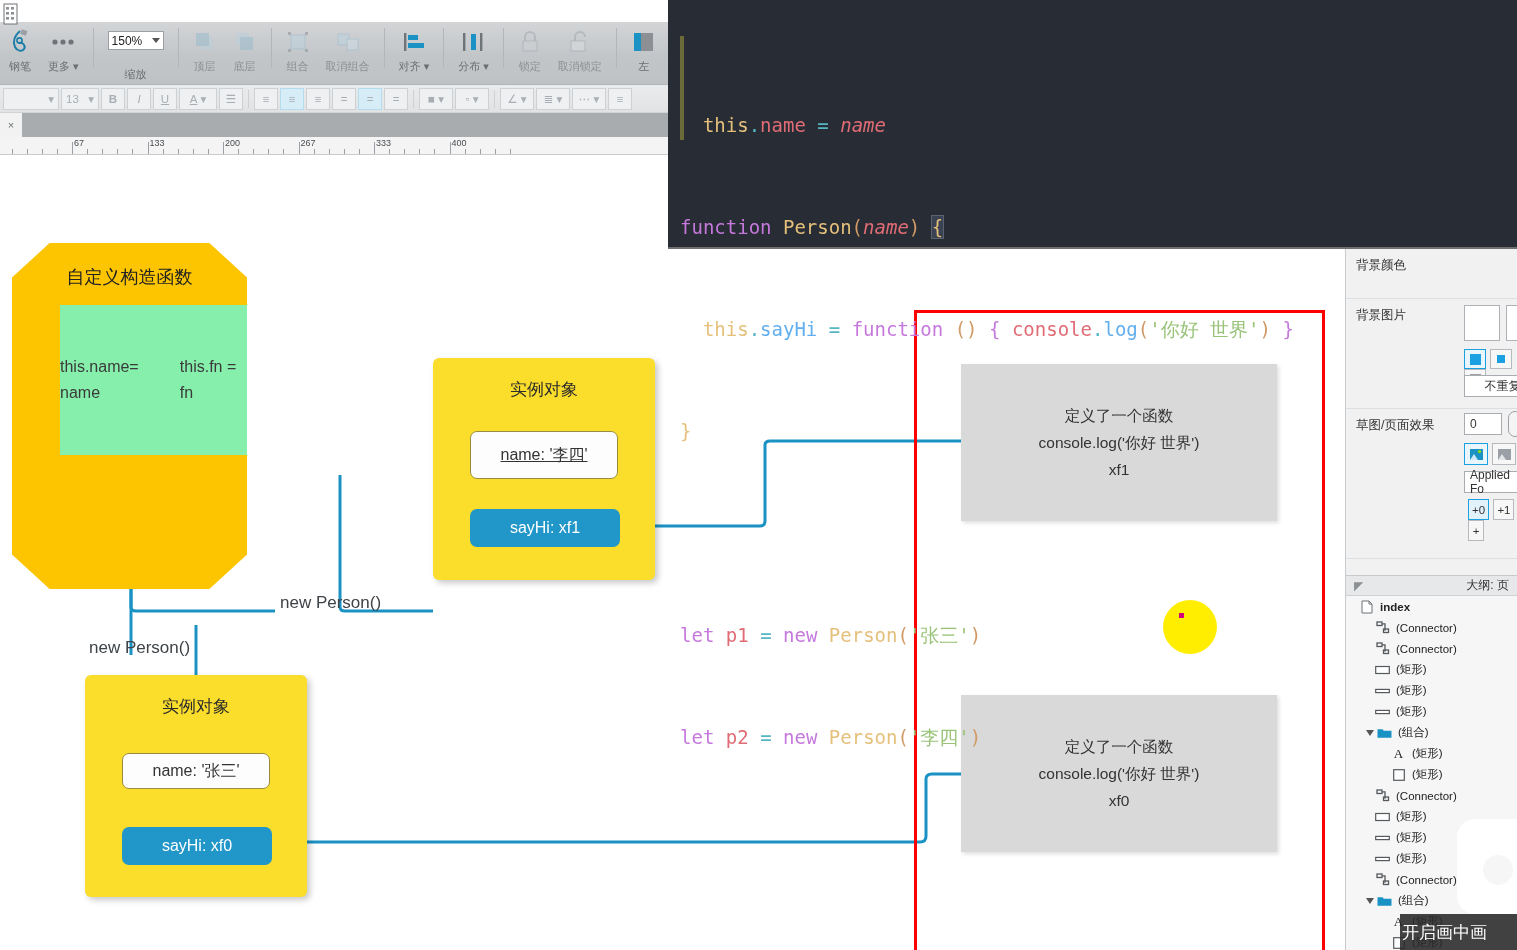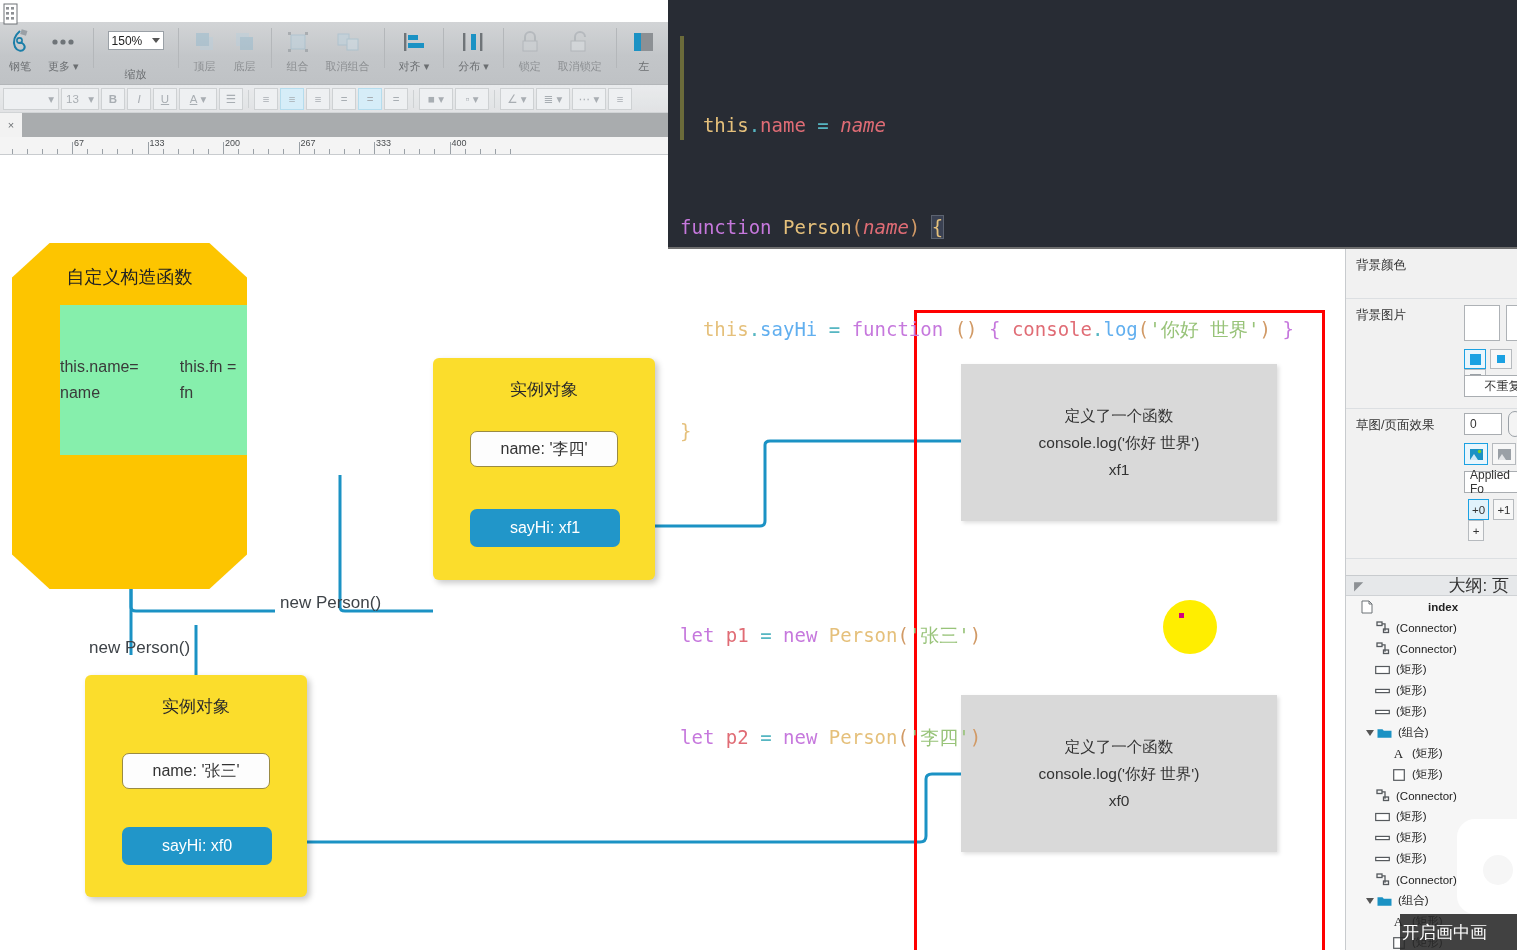--- a/index.html
+++ b/index.html
@@ -128,21 +128,21 @@
     border-radius:7px 7px 7px 7px; }
   .seg { height:21px; border:1px solid #b6babe; background:#f7f7f7;
     display:inline-flex; align-items:center; justify-content:center;
     font-size:11.5px; color:#333; vertical-align:top; }
   .seg.sel { border:1px solid #1ba1e2; background:#e1f2fb; }
 
   .outline { position:absolute; left:1345px; top:575px; width:172px; height:375px;
     background:#f6f6f6; border-left:1px solid #c8cbce; border-top:1px solid #c8cbce; }
   .ohead { height:20px; background:#e6e8ea; border-bottom:1px solid #cfd2d5;
     display:flex; align-items:center; justify-content:space-between; padding:0 8px; }
-  .ohead .ot { font-size:17px; color:#333;margin-left:40px; }
+  .ohead .ot { font-size:12px; color:#333;margin-left:40px; }
   .trow { height:21px; display:flex; align-items:center; font-size:11.5px; color:#222;
     white-space:nowrap; }
   .trow .tico { width:17px; height:15px; margin-right:5px; display:flex;
     align-items:center; justify-content:center; flex:0 0 auto; }
   .arr { width:0;height:0;border-top:4px solid transparent;border-bottom:4px solid transparent;
     border-left:6px solid #555; margin-right:2px; }
   .arr.open { border-left:4px solid transparent;border-right:4px solid transparent;
     border-top:6px solid #555; border-bottom:none; }
 
   .pipoverlay { position:absolute; right:0; bottom:0; width:117px; height:36px;
@@ -395,21 +395,21 @@
     <div class="oct" style="left:12px; top:88px; width:235px; height:346px;">
       <div class="oh">自定义构造函数</div>
       <div class="obody" style="left:22px;top:62px;width:192px;height:150px;">
         <div>this.name= name</div>
         <div>this.fn = fn</div>
       </div>
     </div>
 
     <div class="ycard" style="left:433px; top:203px; width:222px; height:222px;">
       <div class="ch">实例对象</div>
-      <div class="pill-w" style="left:37px; top:73px; width:148px; height:36px;">name: '李四'</div>
+      <div class="pill-w" style="left:37px; top:73px; width:148px; height:48px;text-decoration:underline;">name: '李四'</div>
       <div class="pill-b" style="left:37px; top:151px; width:150px; height:38px;">sayHi: xf1</div>
     </div>
 
     <div class="ycard" style="left:85px; top:520px; width:222px; height:222px;">
       <div class="ch">实例对象</div>
       <div class="pill-w" style="left:37px; top:78px; width:148px; height:36px;">name: '张三'</div>
       <div class="pill-b" style="left:37px; top:152px; width:150px; height:38px;">sayHi: xf0</div>
     </div>
 
     <div class="lbl-np" style="left:280px; top:438px;">new Person()</div>
@@ -506,21 +506,21 @@
     </div>
     <div id="tree">
         <div class="trow" style="padding-left: 4px;">
           <span style="width: 8px; flex: 0 0 auto;"></span>
           <span class="tico">
             <svg width="12" height="14" viewBox="0 0 12 14">
               <path d="M1 1h7l3 3v9H1z" fill="#fff" stroke="#6d7276"></path>
               <path d="M8 1v3h3" fill="none" stroke="#6d7276"></path>
             </svg>
           </span>
-          <span style="font-weight: bold; margin-left: 48px;">index</span>
+          <span style="font-weight: bold;">index</span>
         </div>
         <div class="trow" style="padding-left: 20px;">
           <span style="width: 8px; flex: 0 0 auto;"></span>
           <span class="tico">
             <svg width="14" height="13" viewBox="0 0 14 13">
               <g fill="none" stroke="#55595d" stroke-width="1.3">
                 <rect x="1" y="1" width="5" height="3.5"></rect>
                 <rect x="7.5" y="8" width="5" height="3.5"></rect>
                 <path d="M6 2.8h3v6.9"></path>
               </g>

